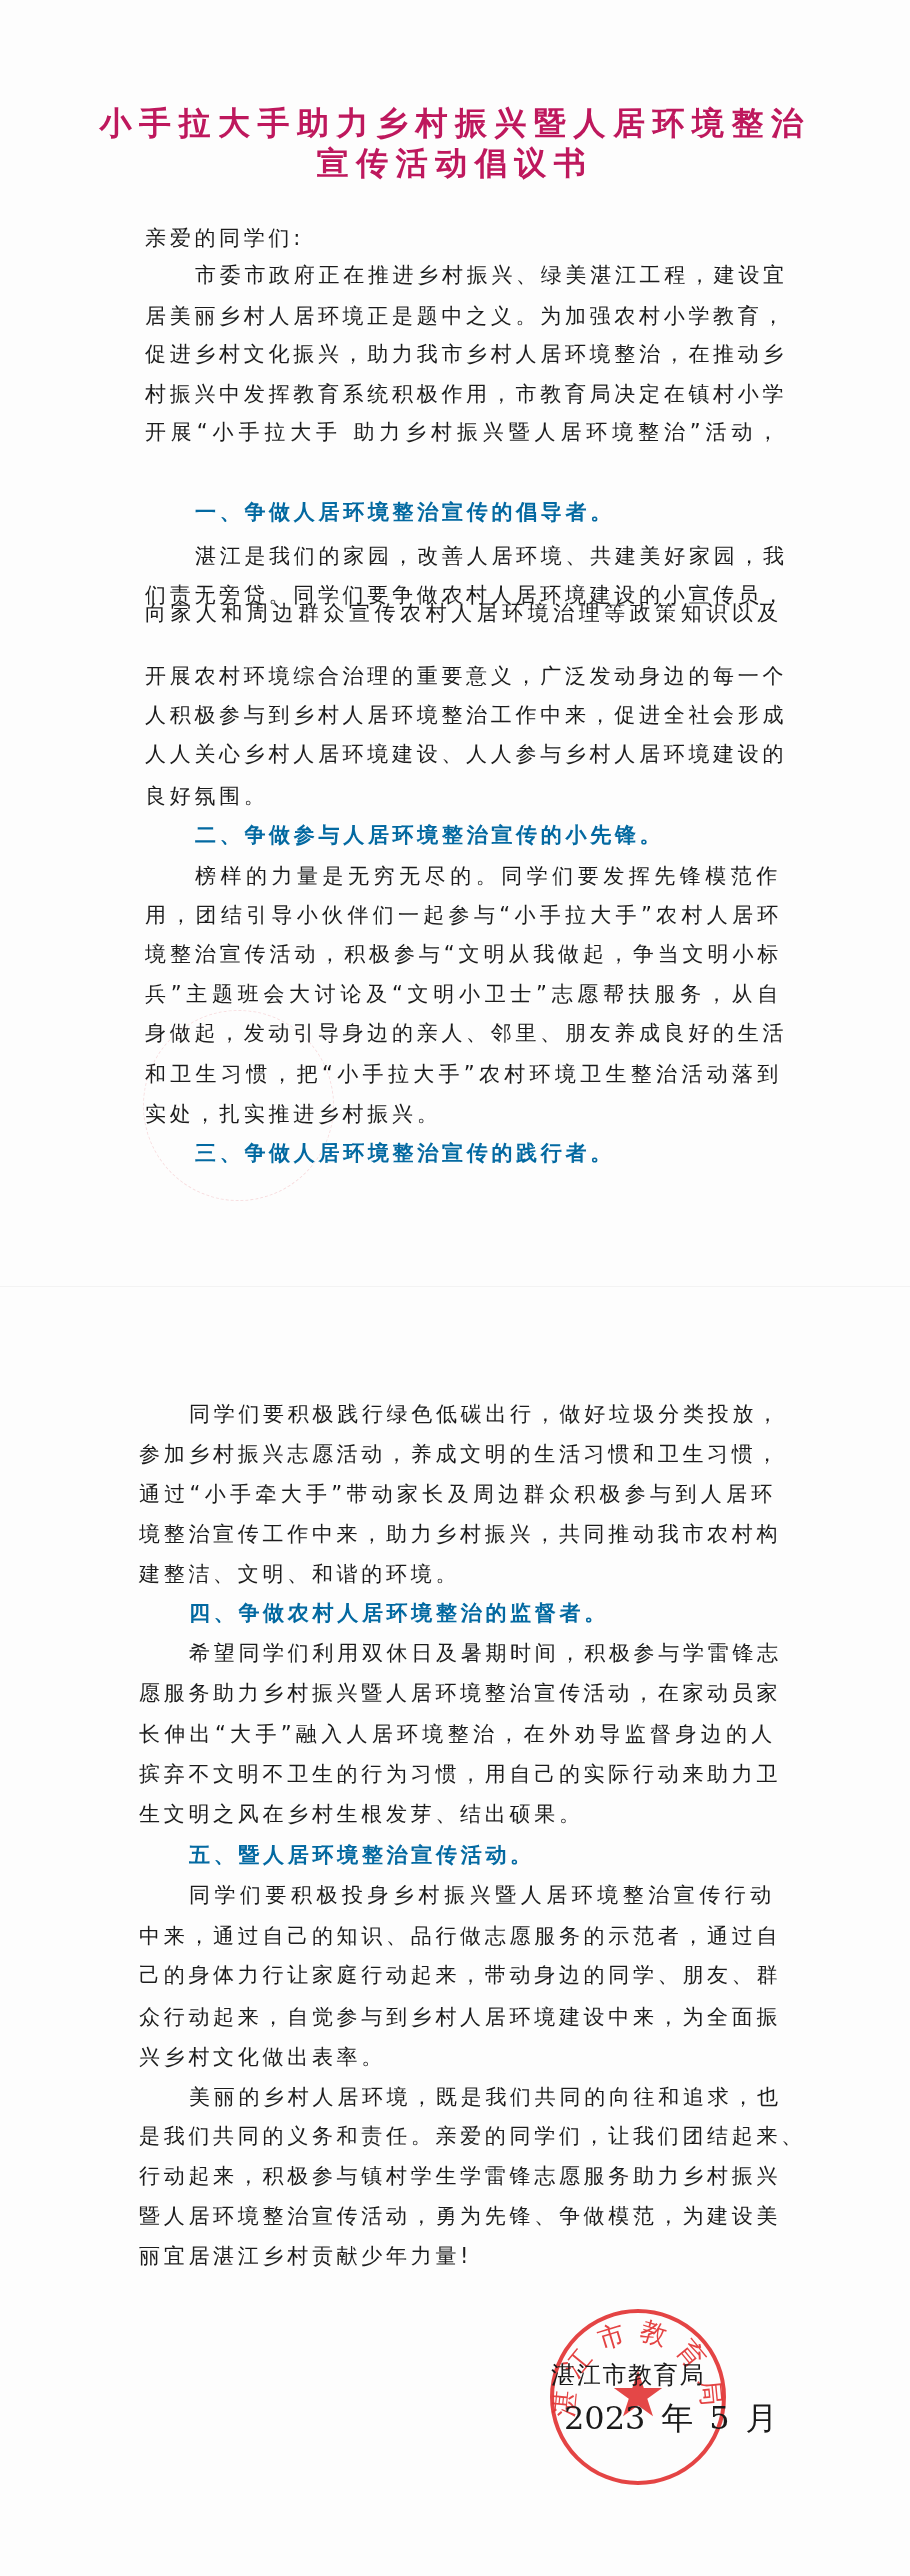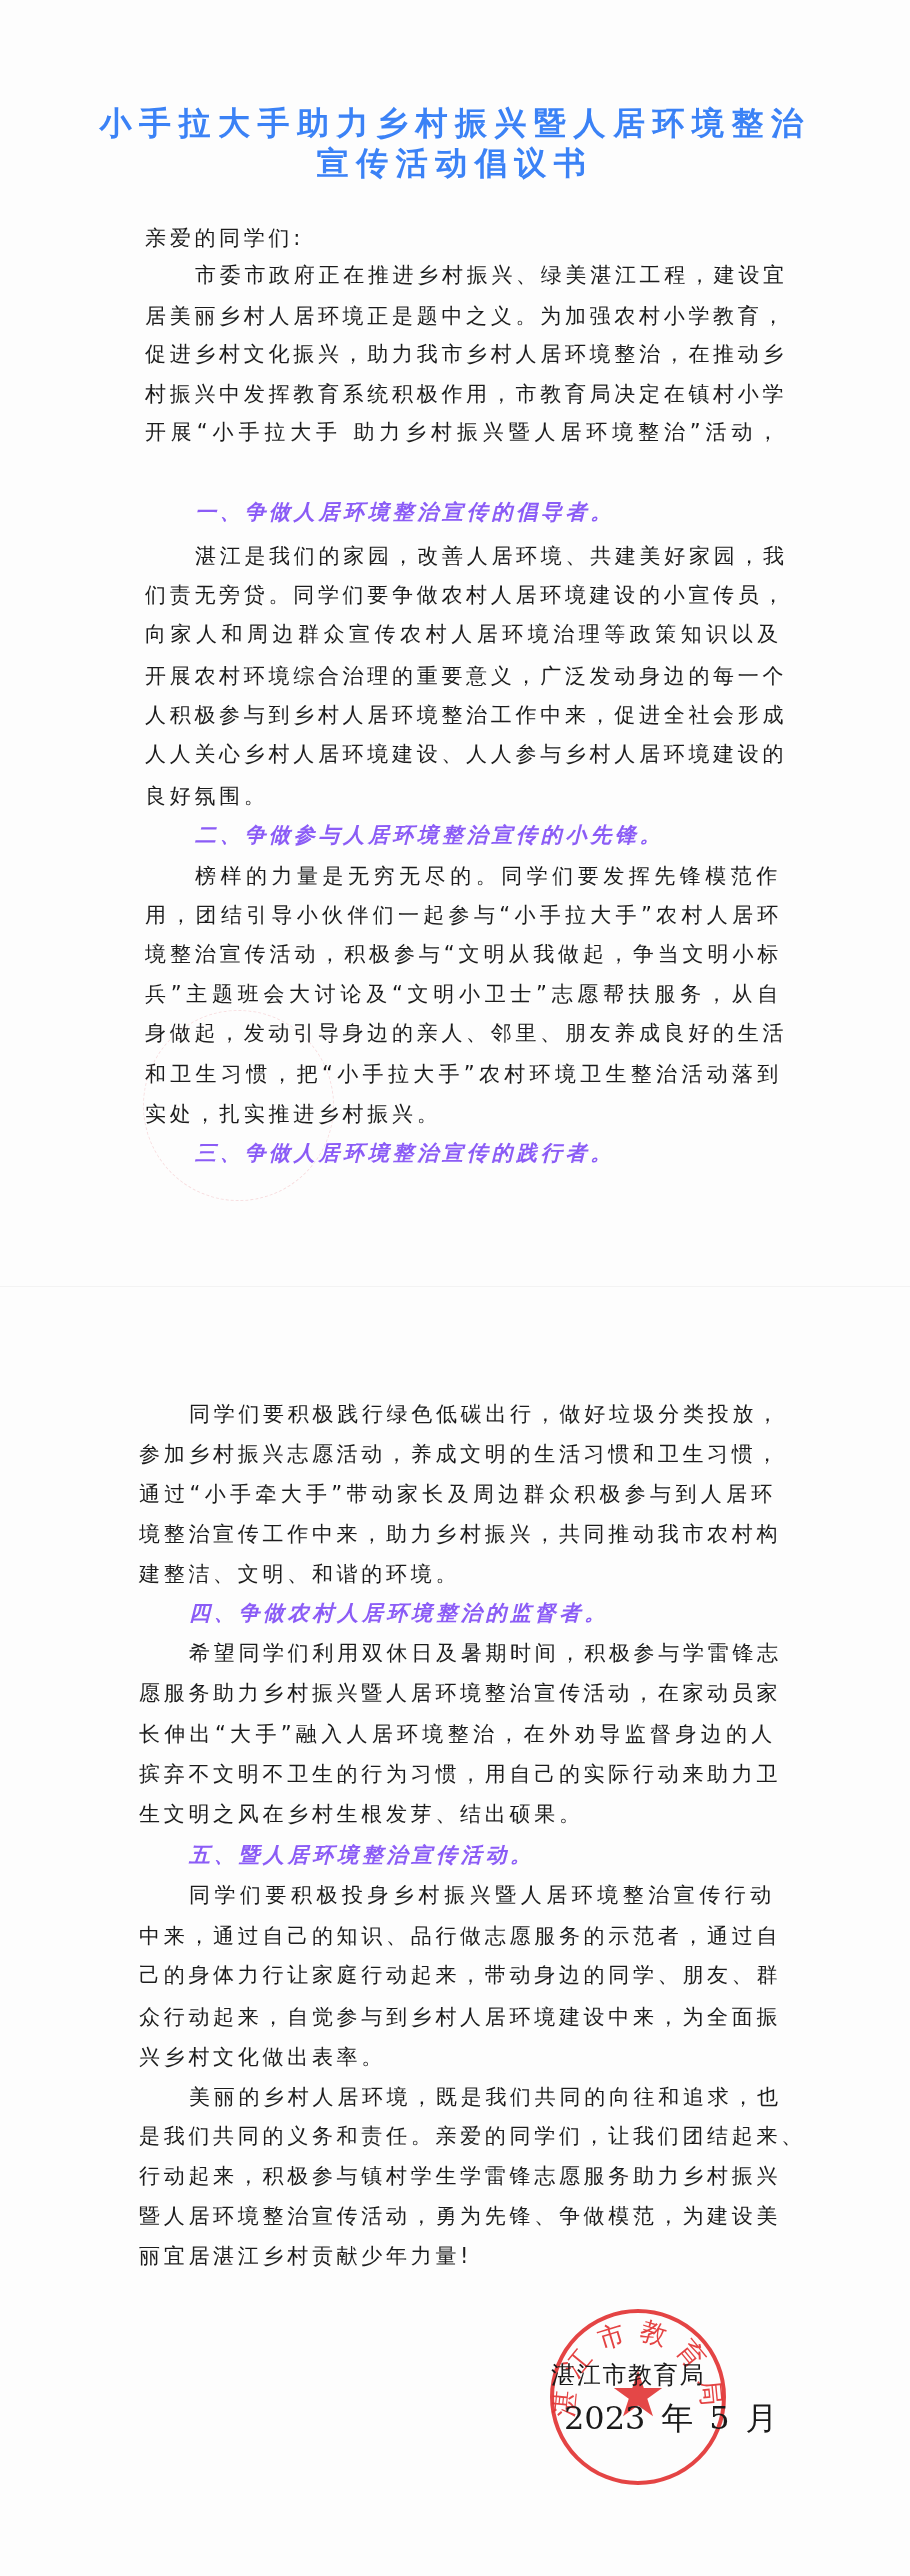--- a/index.html
+++ b/index.html
@@ -34,21 +34,21 @@
   .title-line {
     position: absolute;
     left: 0;
     width: 910px;
     text-align: center;
     font-family: "DejaVu Serif", "Liberation Serif", serif;
     font-weight: bold;
     font-size: 32px;
     letter-spacing: 7.5px;
     line-height: 37px;
-    color: #3b82f6;
+    color: #be185d;
     white-space: nowrap;
   }
   .line {
     position: absolute;
     left: 145px;
     width: 637px;
     font-size: 21px;
     line-height: 26px;
     height: 26px;
     letter-spacing: 3.7px;
@@ -67,24 +67,23 @@
     width: 586px;
   }
   .line.p2 {
     left: 139px;
   }
   .line.p2.indent {
     left: 189px;
   }
   .heading {
     font-weight: bold;
-    color: #8b5cf6;
+    color: #0369a1;
     text-align: right;
     text-align-last: left;
-    font-style: italic;
   }
   .bleed-stamp {
     position: absolute;
     left: 143px;
     top: 1010px;
     width: 189px;
     height: 189px;
     border-radius: 50%;
     border: 1.7px dashed rgba(220,80,90,0.18);
     pointer-events: none;
@@ -134,21 +133,21 @@
 
   <div class="line indent" style="top:262px;">市委市政府正在推进乡村振兴、绿美湛江工程，建设宜</div>
   <div class="line" style="top:303px;">居美丽乡村人居环境正是题中之义。为加强农村小学教育，</div>
   <div class="line" style="top:341px;">促进乡村文化振兴，助力我市乡村人居环境整治，在推动乡</div>
   <div class="line" style="top:381px;">村振兴中发挥教育系统积极作用，市教育局决定在镇村小学</div>
   <div class="line" style="top:419px;">开展“小手拉大手 助力乡村振兴暨人居环境整治”活动，</div>
 
   <div class="line indent heading" style="top:499px;">一、争做人居环境整治宣传的倡导者。</div>
   <div class="line indent" style="top:543px;">湛江是我们的家园，改善人居环境、共建美好家园，我</div>
   <div class="line" style="top:582px;">们责无旁贷。同学们要争做农村人居环境建设的小宣传员，</div>
-  <div class="line" style="top:621px;">向家人和周边群众宣传农村人居环境治理等政策知识以及</div>
+  <div class="line" style="top:600px;">向家人和周边群众宣传农村人居环境治理等政策知识以及</div>
   <div class="line" style="top:663px;">开展农村环境综合治理的重要意义，广泛发动身边的每一个</div>
   <div class="line" style="top:702px;">人积极参与到乡村人居环境整治工作中来，促进全社会形成</div>
   <div class="line" style="top:741px;">人人关心乡村人居环境建设、人人参与乡村人居环境建设的</div>
   <div class="line short" style="top:783px;">良好氛围。</div>
 
   <div class="line indent heading" style="top:822px;">二、争做参与人居环境整治宣传的小先锋。</div>
   <div class="line indent" style="top:863px;">榜样的力量是无穷无尽的。同学们要发挥先锋模范作</div>
   <div class="line" style="top:902px;">用，团结引导小伙伴们一起参与“小手拉大手”农村人居环</div>
   <div class="line" style="top:941px;">境整治宣传活动，积极参与“文明从我做起，争当文明小标</div>
   <div class="line" style="top:981px;">兵”主题班会大讨论及“文明小卫士”志愿帮扶服务，从自</div>

